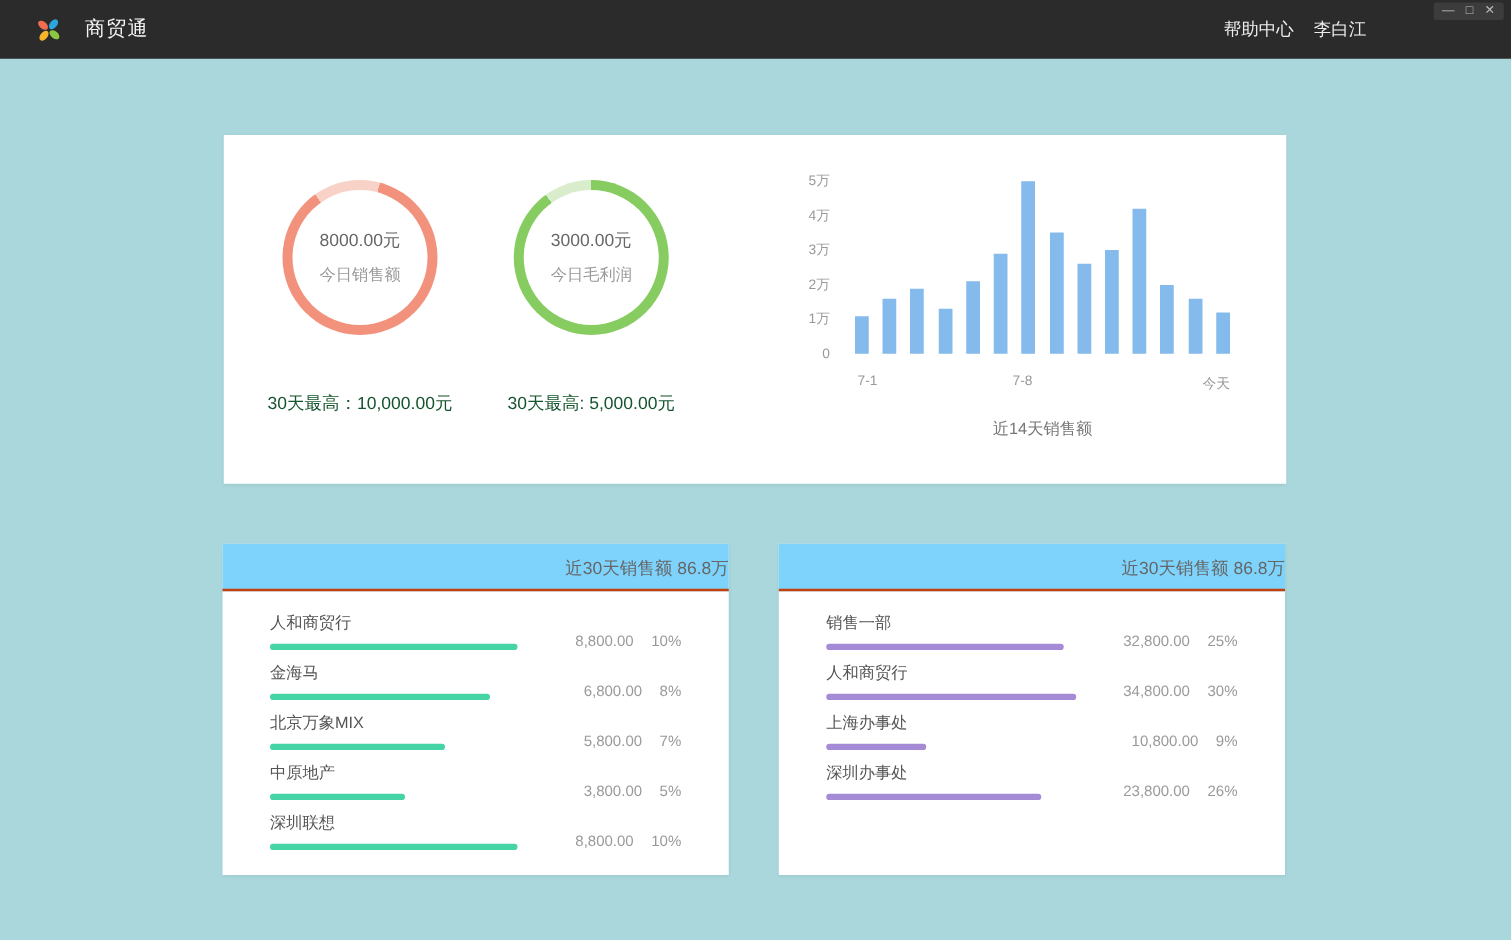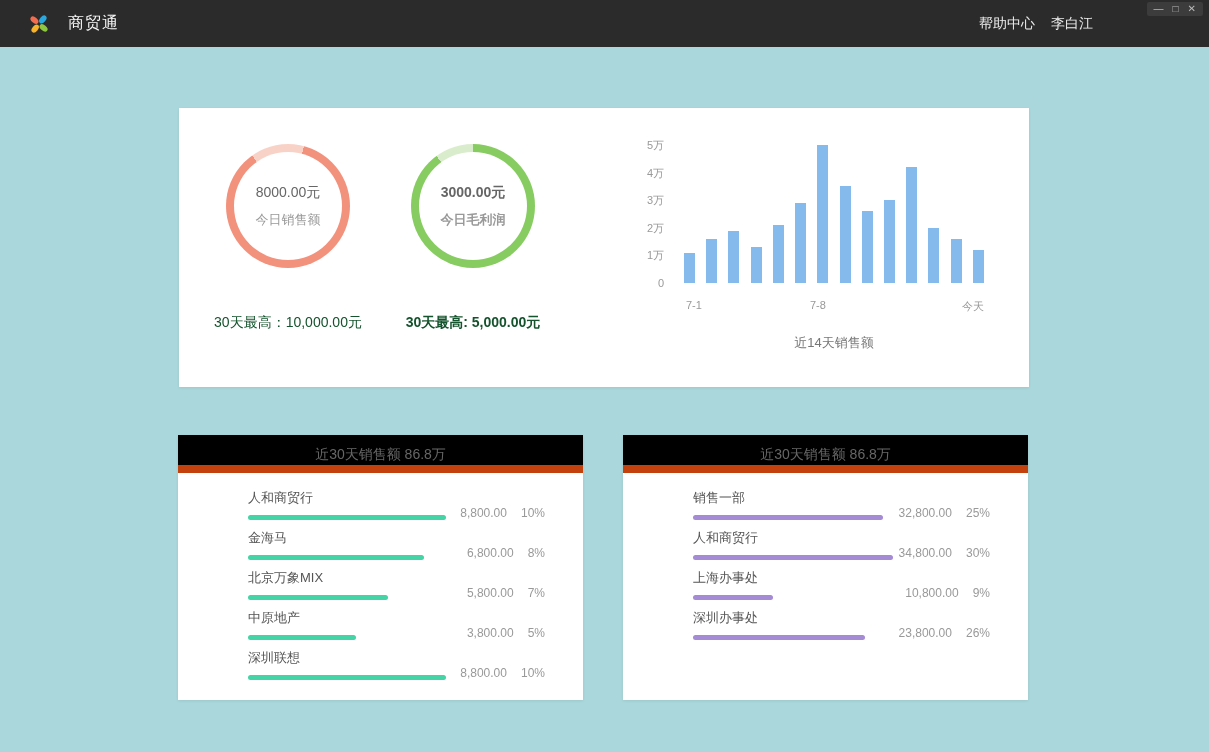--- a/index.html
+++ b/index.html
@@ -37,21 +37,21 @@
   
   .card {
     position:absolute; background:#fff;
     box-shadow:0 1px 3px rgba(0,0,0,.07);
   }
   .main-card { left:179px; top:108px; width:850px; height:279px; }
 
   
   .donut-col { position:absolute; top:36px; width:190px; }
   .donut-col.sales  { left:14px; }
-  .donut-col.profit { left:199px;font-weight:bold; }
+  .donut-col.profit { left:199px; }
   .donut {
     position:relative; width:124px; height:124px;
     border-radius:50%; margin:0 auto;
   }
   .donut::after {
     content:""; position:absolute; inset:8px;
     background:#fff; border-radius:50%;
   }
   .donut-text {
     position:absolute; inset:0; z-index:1;
@@ -85,27 +85,27 @@
   .chart-caption {
     position:absolute; left:50px; top:198px; width:300px;
     text-align:center; font-size:13px; color:#777;
   }
 
   
   .rank-card { width:405px; height:265px; top:435px; }
   .rank-card.left  { left:178px; }
   .rank-card.right { left:623px; }
   .rank-header {
-    height:38px; line-height:38px; text-align:center;
-    background:#000000; border-bottom:8px solid #c2410c;
+    height:38px; line-height:38px; text-align:right;
+    background:#7dd3fc; border-bottom:2px solid #c2410c;
     font-size:14px; color:#666;
   }
   .rank-body { padding:16px 38px 0; }
   .rank-row { position:relative; height:40px; }
-  .rank-left { width:200px;margin-left:32px; }
+  .rank-left { width:200px; }
   .rank-name { font-size:13px; color:#555; }
   .rank-bar  { height:5px; border-radius:3px; margin-top:8px; }
   .rank-value {
     position:absolute; right:0; bottom:9px;
     font-size:12px; color:#999; white-space:nowrap;
   }
   .rank-value .pct { margin-left:14px; }
 </style>
 </head>
 <body>

